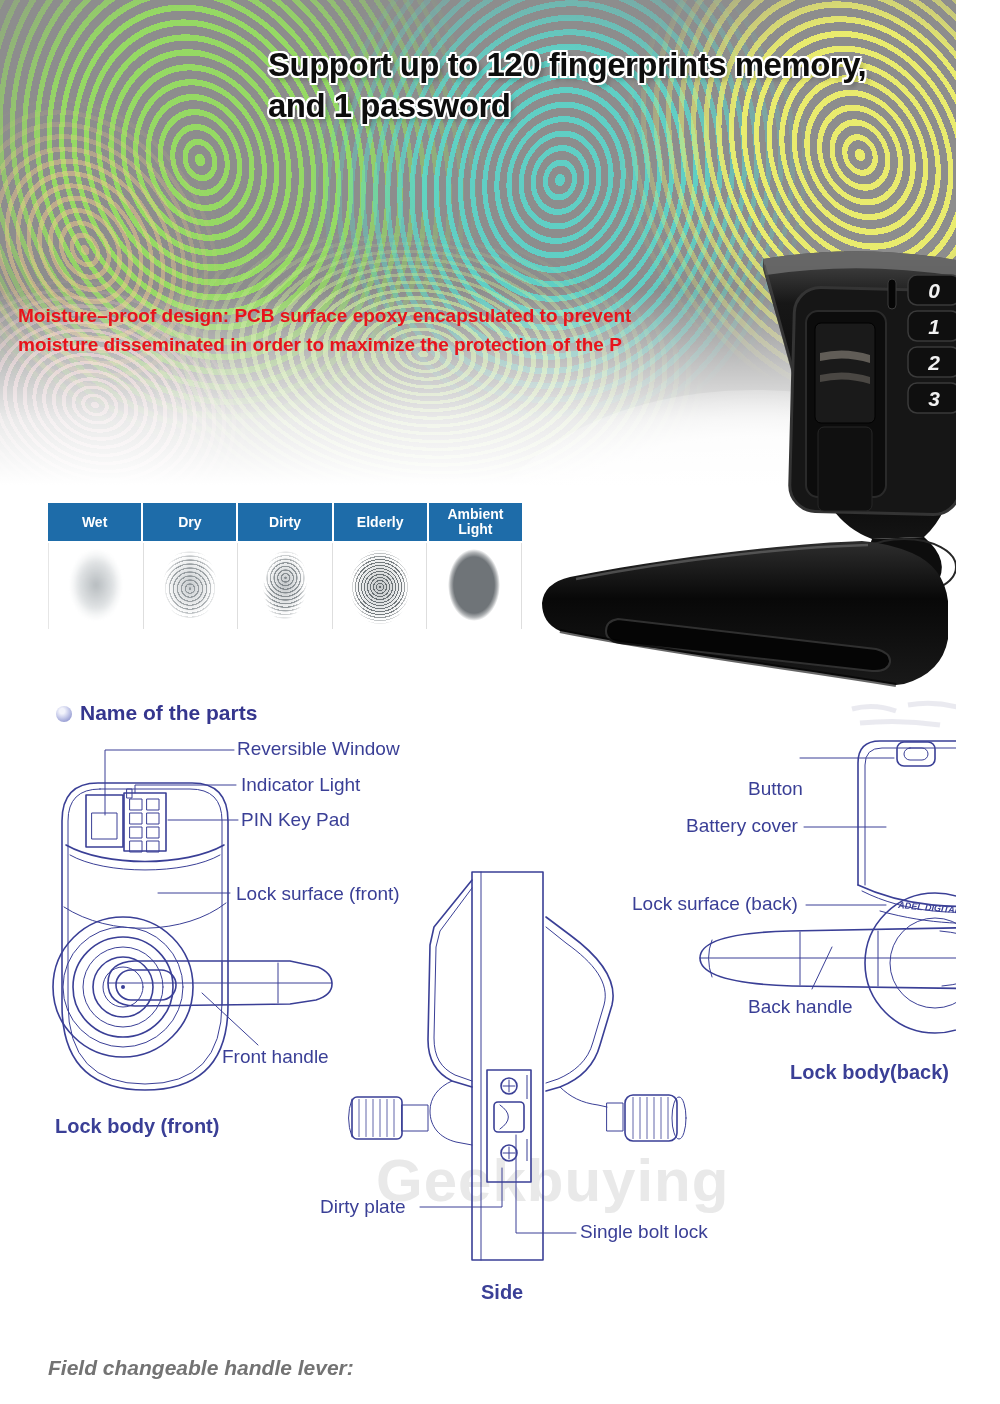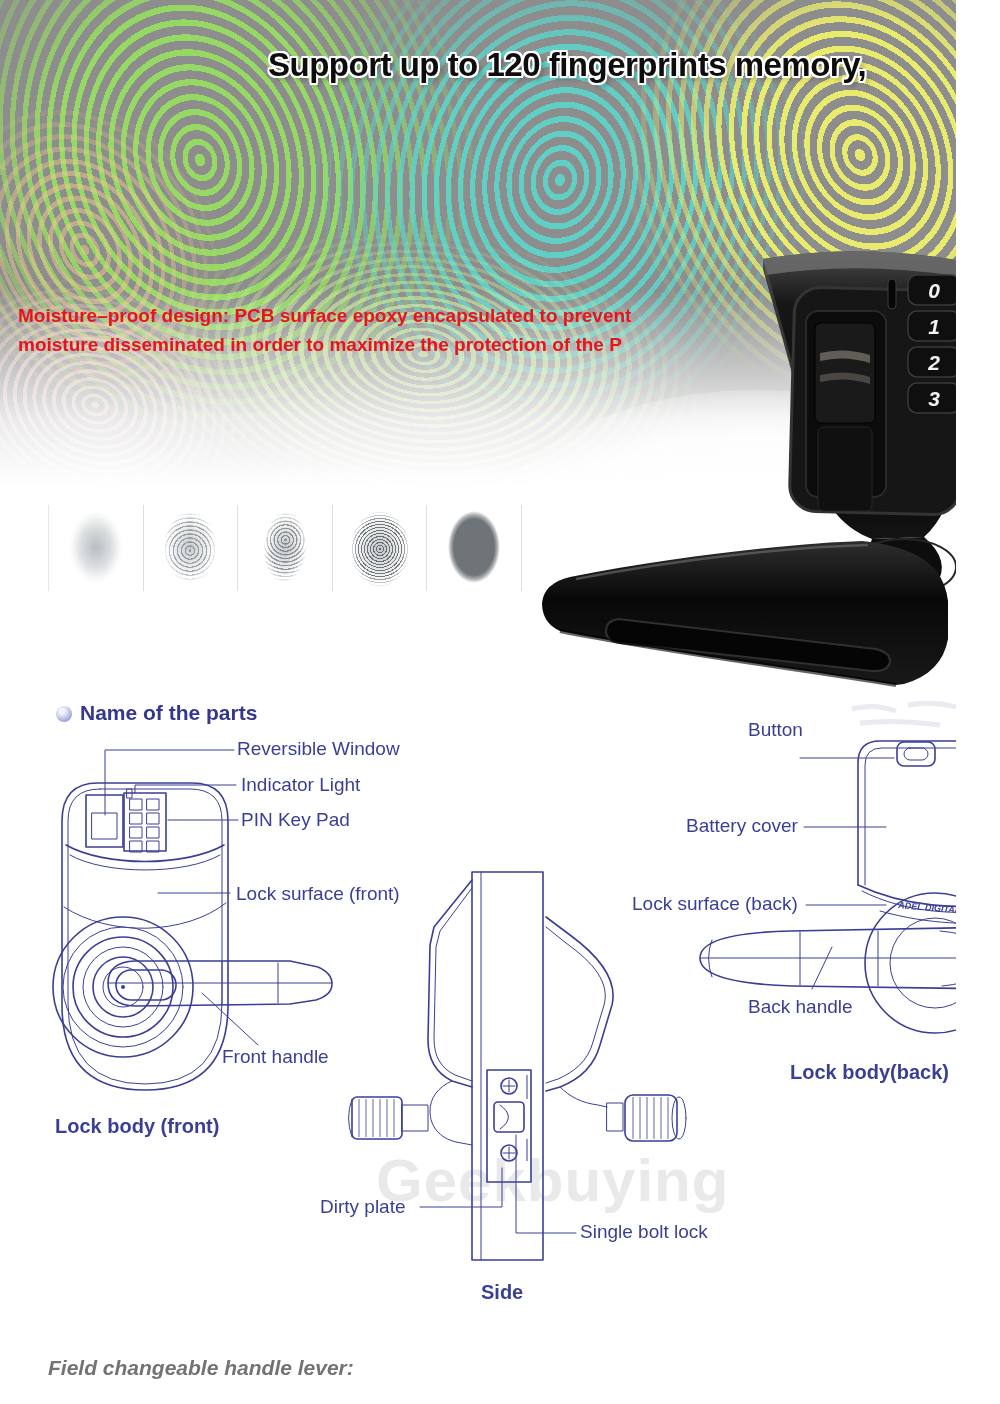--- a/index.html
+++ b/index.html
@@ -83,20 +83,21 @@
     <div class="fpb b2"></div>
     <div class="fpb b3"></div>
     <div class="fpb b4"></div>
     <div class="fpb b5"></div>
     <div class="fpb b6"></div>
     <div class="hero-fade"></div>
   </div>
 
   <div class="headline outl">
     <div>Support up to 120 fingerprints memory,</div>
+    <div>and 1 password</div>
   </div>
   <div class="moisture">
     <div>Moisture–proof design: PCB surface epoxy encapsulated to prevent</div>
     <div>moisture disseminated in order to maximize the protection of the P</div>
   </div>
 
   <svg class="lock-photo" viewBox="0 0 500 480">
     <defs>
       <radialGradient id="glow" cx="50%" cy="55%" r="60%">
         <stop offset="0%" stop-color="#fff"></stop>
@@ -144,20 +145,27 @@
     </g>
     <g>
       <path d="M362,316 C300,318 180,330 70,352 Q44,358 42,378 Q42,398 60,406 C170,428 300,444 396,460 L404,459 Q442,448 448,414 L448,376 Q444,342 412,328 Q388,318 362,316 Z" fill="url(#handleg)"></path>
       <path d="M118,394 Q106,396 106,406 Q106,416 120,418 L372,446 Q388,447 390,437 Q391,428 376,424 Z" fill="#050505" stroke="#303030" stroke-width="2"></path>
       <path d="M368,320 C290,322 180,334 76,354" stroke="#808080" stroke-width="2.5" fill="none" opacity=".5"></path>
       <path d="M60,406 C170,428 300,444 396,460" stroke="#000" stroke-width="4" fill="none" opacity=".6"></path>
     </g>
   </svg>
 
   <div class="fp-table">
+    <div class="fp-head">
+      <div class="fp-hcell">Wet</div>
+      <div class="fp-hcell">Dry</div>
+      <div class="fp-hcell">Dirty</div>
+      <div class="fp-hcell">Elderly</div>
+      <div class="fp-hcell">Ambient Light</div>
+    </div>
     <div class="fp-body">
       <div class="fp-bcell">
           <div class="smudge s0"></div>
         </div>
       <div class="fp-bcell">
           <div class="smudge s1"></div>
         </div>
       <div class="fp-bcell">
           <div class="smudge s2"></div>
         </div>
@@ -281,21 +289,21 @@
       </g>
     </g>
   </svg>
 
   <span class="plabel" style="left:237px;top:738px">Reversible Window</span>
   <span class="plabel" style="left:241px;top:774px">Indicator Light</span>
   <span class="plabel" style="left:241px;top:809px">PIN Key Pad</span>
   <span class="plabel" style="left:236px;top:883px">Lock surface (front)</span>
   <span class="plabel" style="left:222px;top:1046px">Front handle</span>
   <span class="plabel pbold" style="left:55px;top:1115px">Lock body (front)</span>
-  <span class="plabel" style="left:748px;top:719px">Button</span>
+  <span class="plabel" style="left:748px;top:778px">Button</span>
   <span class="plabel" style="left:686px;top:815px">Battery cover</span>
   <span class="plabel" style="left:632px;top:893px">Lock surface (back)</span>
   <span class="plabel" style="left:748px;top:996px">Back handle</span>
   <span class="plabel pbold" style="left:790px;top:1061px">Lock body(back)</span>
   <span class="plabel" style="left:320px;top:1196px">Dirty plate</span>
   <span class="plabel" style="left:580px;top:1221px">Single bolt lock</span>
   <span class="plabel pbold" style="left:481px;top:1281px">Side</span>
 
   <div class="footer-note">Field changeable handle lever:</div>
 

